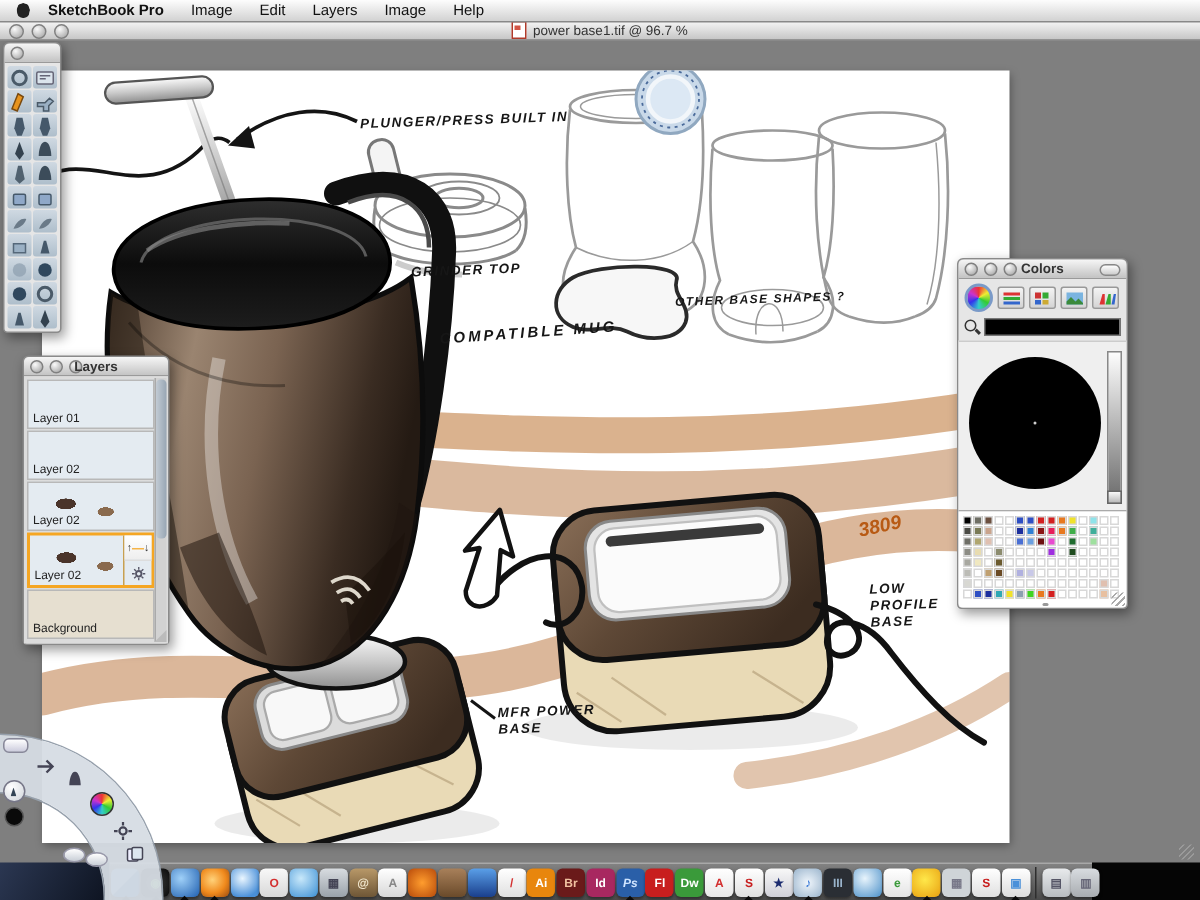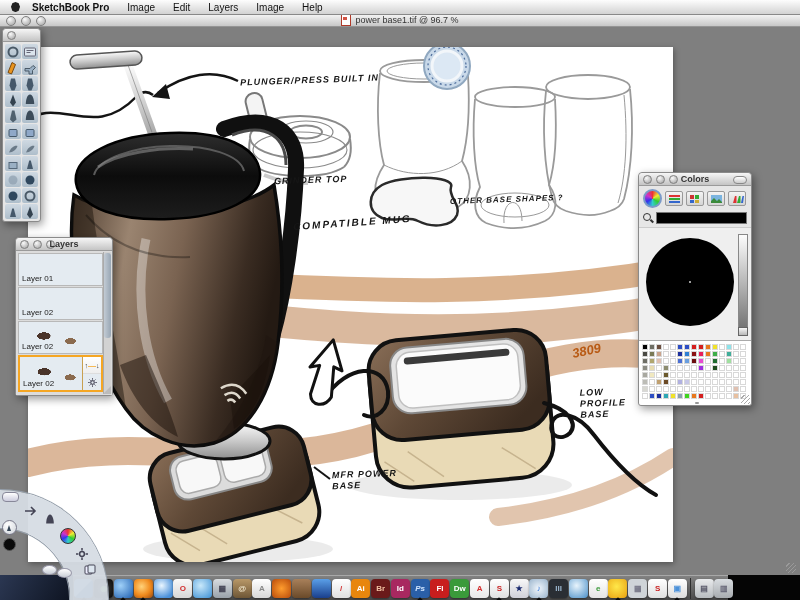--- a/index.html
+++ b/index.html
@@ -491,20 +491,23 @@
         <div class="layer-side">
           <div class="cell arrows">↑<b>—</b>↓</div>
           <div class="cell">
             <svg width="9" height="9" viewBox="0 0 10 10">
               <circle cx="5" cy="5" r="2" fill="none" stroke="#556" stroke-width="1.4"></circle>
               <path d="M5 0v2M5 8v2M0 5h2M8 5h2M1.6 1.6l1.4 1.4M7 7l1.4 1.4M8.4 1.6L7 3M3 7L1.6 8.4" stroke="#556" stroke-width="1"></path>
             </svg>
           </div>
         </div>
       </div>
+      <div class="layer-row thumb-paper">
+        <div class="lname">Background</div>
+      </div>
     </div>
   <div id="layers-scroll">
       <div class="thumb"></div>
     </div>
   <div id="layers-grip"></div>
 </div>
 
 <div class="palette" id="colors-palette">
   <div class="palette-title">
     <div class="dots">

